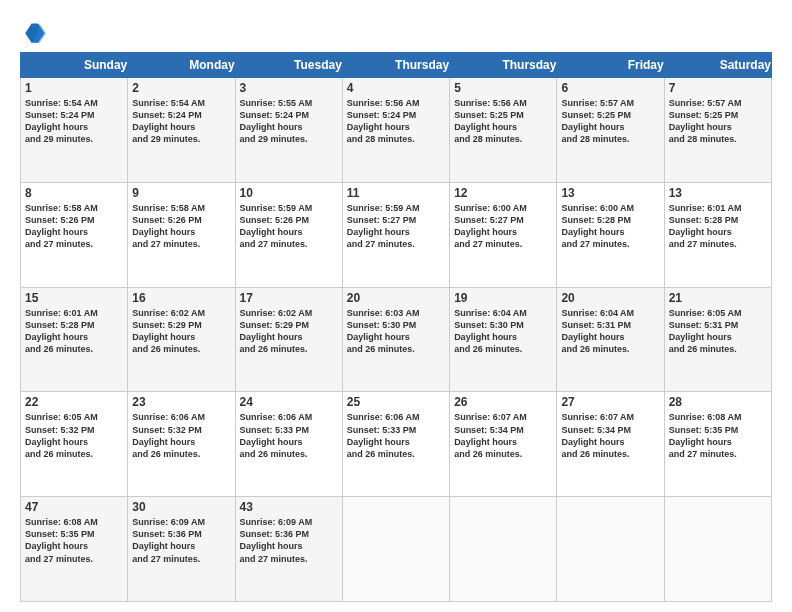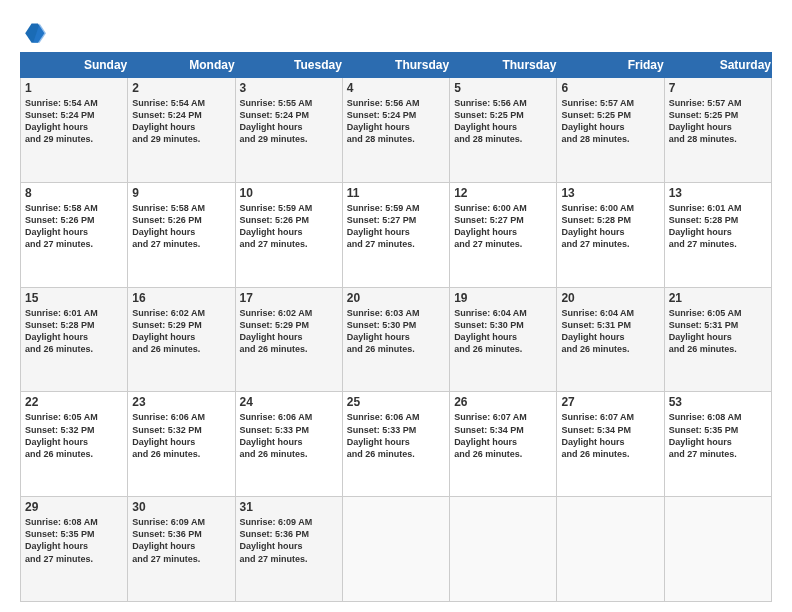--- a/index.html
+++ b/index.html
@@ -382,50 +382,50 @@
           <td>
         <span class="day-num">27</span>
         <div class="day-content">
           Sunrise: 6:07 AM<br>
           Sunset: 5:34 PM<br>
           Daylight hours<br>
           and 26 minutes.
         </div>
       </td>
           <td>
-        <span class="day-num">53</span>
+        <span class="day-num">28</span>
         <div class="day-content">
           Sunrise: 6:08 AM<br>
           Sunset: 5:35 PM<br>
           Daylight hours<br>
           and 27 minutes.
         </div>
       </td>
         </tr>
         <tr>
           <td>
-        <span class="day-num">29</span>
+        <span class="day-num">47</span>
         <div class="day-content">
           Sunrise: 6:08 AM<br>
           Sunset: 5:35 PM<br>
           Daylight hours<br>
           and 27 minutes.
         </div>
       </td>
           <td>
         <span class="day-num">30</span>
         <div class="day-content">
           Sunrise: 6:09 AM<br>
           Sunset: 5:36 PM<br>
           Daylight hours<br>
           and 27 minutes.
         </div>
       </td>
           <td>
-        <span class="day-num">31</span>
+        <span class="day-num">43</span>
         <div class="day-content">
           Sunrise: 6:09 AM<br>
           Sunset: 5:36 PM<br>
           Daylight hours<br>
           and 27 minutes.
         </div>
       </td>
           <td class="empty"></td>
           <td class="empty"></td>
           <td class="empty"></td>

